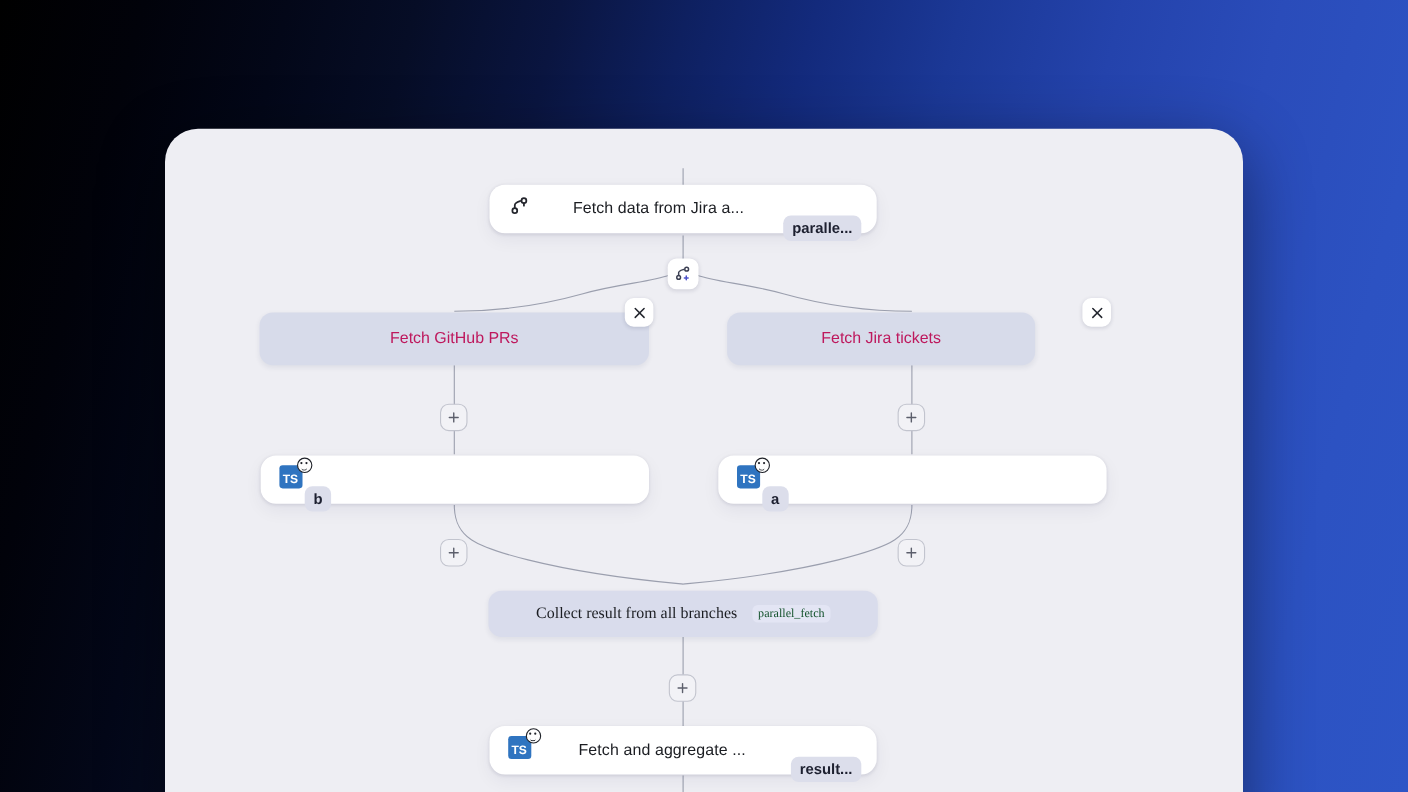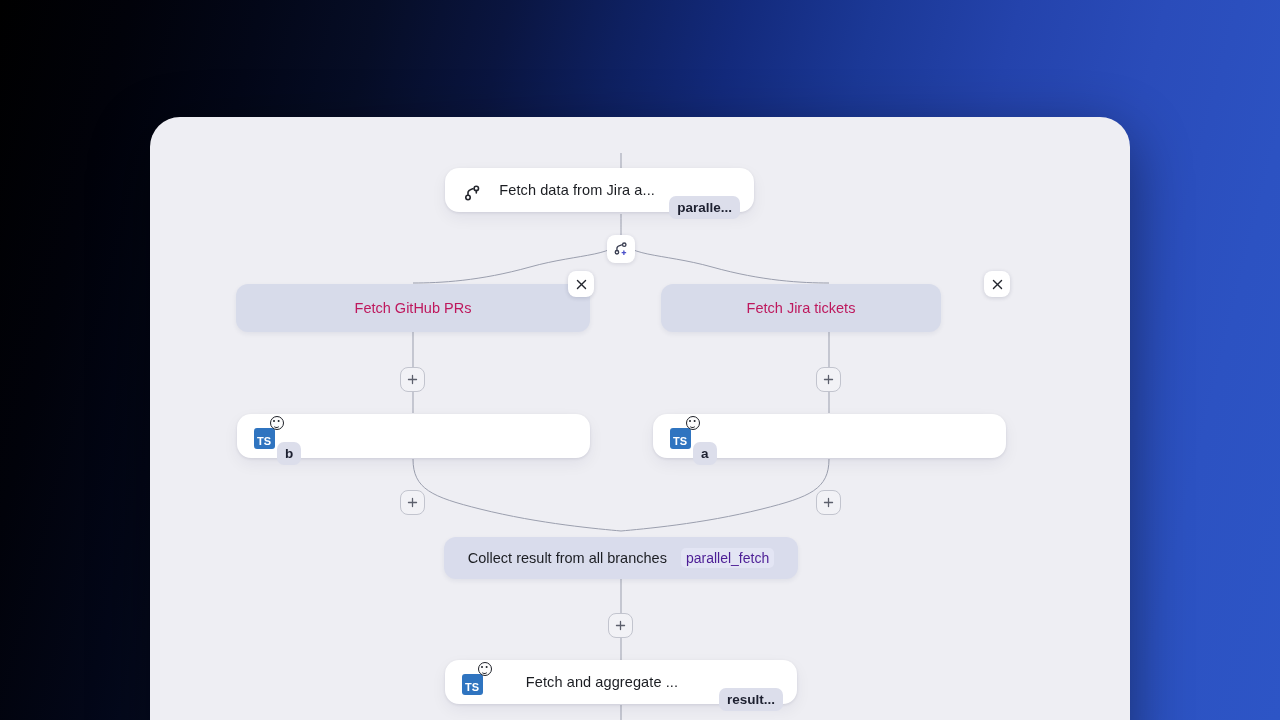--- a/index.html
+++ b/index.html
@@ -95,21 +95,21 @@
     padding: 4px 8px;
     white-space: nowrap;
     margin-top: 34px;
   }
 
   
   .icon-slot {
     width: 26px; height: 26px;
     position: relative;
     flex: 0 0 26px;
-    display: flex; align-items: flex-end; justify-content: center;
+    display: flex; align-items: flex-start; justify-content: center;
   }
 
   
   .ts-icon {
     width: 21px; height: 21px;
     background: #2f74c0;
     border-radius: 3px;
     color: #ffffff;
     font-size: 11px;
     font-weight: bold;
@@ -170,25 +170,25 @@
     display: flex;
     align-items: center;
     justify-content: center;
     gap: 14px;
     padding: 0 18px;
     font-size: 14.5px;
     color: #1b1d22;
     box-shadow: 0 2px 5px rgba(30,36,80,0.07);
   }
   .collect-band .ref {
-    color: #4c1d95;
+    color: #14532d;
     background: #e3e5f4;
     border-radius: 5px;
     padding: 2px 5px;
-    font-size: 14px;
+    font-size: 11px;
   }
 
   
   .plus-btn {
     position: absolute;
     width: 25px; height: 25px;
     border: 1px solid #c2c4ce;
     border-radius: 8px;
     background: #f2f2f6;
     display: flex; align-items: center; justify-content: center;
@@ -243,21 +243,21 @@
         <path d="M263,342 C263,372 282,380 330,392 C390,407 450,412 471,414"></path>
 
         <path d="M679,342 C679,372 660,380 612,392 C552,407 492,412 471,414"></path>
 
         <path d="M471,462 L471,545"></path>
 
         <path d="M471,588 L471,620"></path>
       </g>
     </svg>
 
-    <div class="node" style="left:295px; top:51px; width:309px;">
+    <div class="node" style="left:295px; top:51px; width:352px;">
       <div class="pill">
         <div class="icon-slot">
           <svg width="20" height="20" viewBox="0 0 20 20" fill="none" stroke="#24262d" stroke-width="1.6" stroke-linecap="round">
             <circle cx="6" cy="14.5" r="2.2"></circle>
             <circle cx="14.3" cy="5.4" r="2.2"></circle>
             <path d="M6,12.3 L6,9.5 C6,7.2 8.5,6.5 11,5.7"></path>
             <path d="M14.3,7.6 L14.3,10"></path>
           </svg>
         </div>
         <div class="label">Fetch data from Jira a...</div>
@@ -329,21 +329,21 @@
         <path d="M6,1.6 L6,10.4 M1.6,6 L10.4,6"></path>
       </svg>
     </div>
 
     <div class="plus-btn" style="left:666px; top:373px;">
       <svg width="11" height="11" viewBox="0 0 12 12" stroke="#5c5f6c" stroke-width="1.4" stroke-linecap="round">
         <path d="M6,1.6 L6,10.4 M1.6,6 L10.4,6"></path>
       </svg>
     </div>
 
-    <div class="node" style="left:294px; top:420px; width:354px;">
+    <div class="node" style="left:294px; top:420px; width:354px;font-family:Liberation Serif, serif;">
       <div class="collect-band">
         <span>Collect result from all branches</span>
         <span class="ref">parallel_fetch</span>
       </div>
     </div>
 
     <div class="plus-btn" style="left:458px; top:496px;">
       <svg width="11" height="11" viewBox="0 0 12 12" stroke="#5c5f6c" stroke-width="1.4" stroke-linecap="round">
         <path d="M6,1.6 L6,10.4 M1.6,6 L10.4,6"></path>
       </svg>

